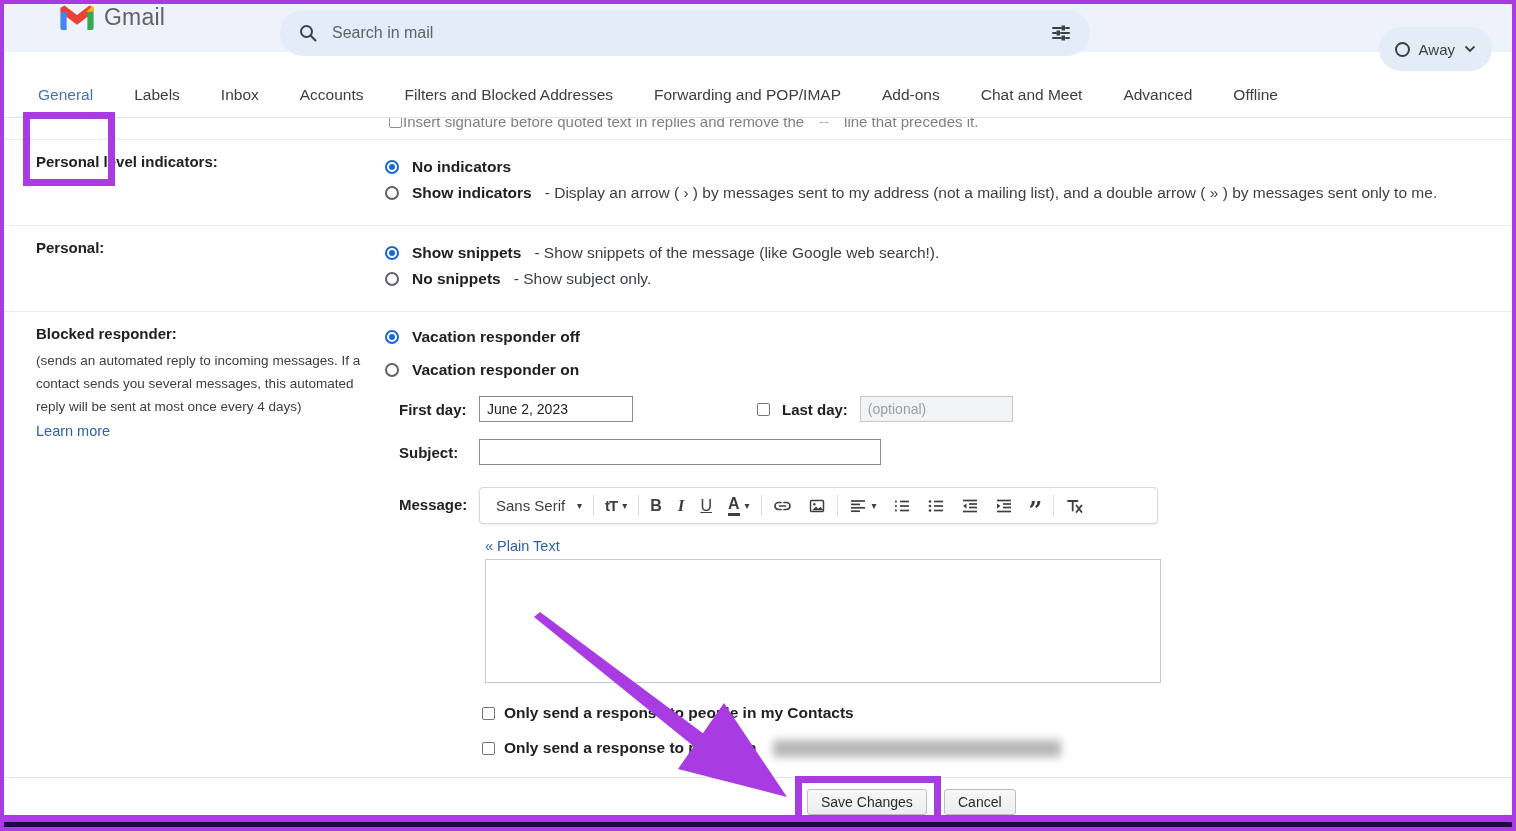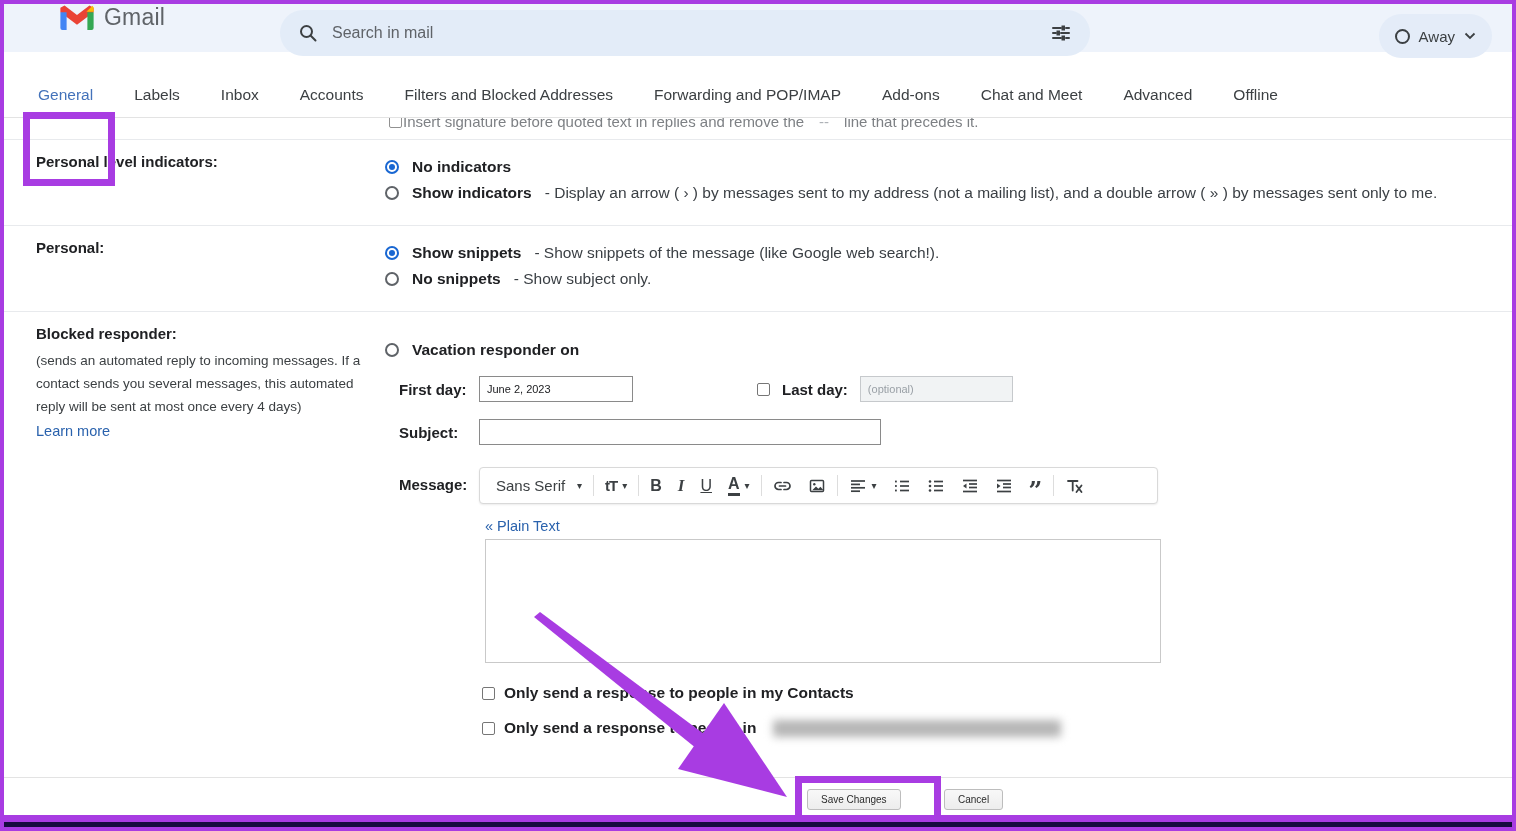--- a/index.html
+++ b/index.html
@@ -15,21 +15,21 @@
   .ann-box { position:absolute; border:7px solid #a83ce2; z-index:55; pointer-events:none; }
   #ann-general { left:19px; top:108px; width:92px; height:74px; }
   #ann-save { left:791px; top:772px; width:146px; height:51px; }
   #ann-arrow { position:absolute; left:0; top:0; z-index:54; pointer-events:none; }
   
   .header { position:absolute; left:0; top:0; right:0; height:48px; background:#eef3fb; display:flex; align-items:flex-start; z-index:5;padding-left:41px; }
   .logo { display:flex; align-items:center; gap:9px; margin-left:14px; cursor:pointer; }
   .logo-text { font-size:23px; color:#5f6368; letter-spacing:.2px; }
   .search-pill { position:absolute; left:276px; top:6px; width:810px; height:46px; background:#e3ecf8; border-radius:24px; display:flex; align-items:center; padding:0 18px; }
   .search-ph { font-size:16px; color:#5f6368; margin-left:14px; flex:1; }
-  .status-pill { position:absolute; right:20px; top:10px; height:44px; padding:0 16px; border-radius:22px; background:#e4ecf8; display:flex; align-items:center; gap:9px; cursor:pointer; }
+  .status-pill { position:absolute; right:20px; top:23px; height:44px; padding:0 16px; border-radius:22px; background:#e4ecf8; display:flex; align-items:center; gap:9px; cursor:pointer; }
   .status-label { font-size:15px; color:#3c4043; }
   .status-circle { width:15px; height:15px; border:2px solid #3c4043; border-radius:50%; }
   
   .page-title { margin:22px 0 0 32px; font-size:27px; color:#202124; }
   .tabbar { display:flex; gap:37px; margin-top:16px; padding:0 0 0 32px; border-bottom:1px solid #e3e3e3; align-items:flex-end; }
   .tab { font-size:15.5px; color:#3c4043; padding:8px 2px 13px; cursor:pointer; white-space:nowrap; }
   .tab.active { color:#4372ba; border-bottom:3px solid #4372ba; padding-bottom:10px; }
   .clipped-row { height:21px; overflow:hidden; opacity:.8; }
   .clipped-inner { display:flex; align-items:center; gap:1px; margin-left:385px; transform:translateY(-5px); font-size:15px; color:#5d6166; white-space:nowrap; }
   .clipped-sep { color:#9aa0a6; padding:0 14px; }
@@ -43,21 +43,21 @@
   .opt-row { display:flex; align-items:center; gap:13px; margin:4px 0 8px; white-space:nowrap; }
   .radio { width:14px; height:14px; border-radius:50%; border:2px solid #5f6368; flex:none; position:relative; cursor:pointer; }
   .radio.sel { border-color:#1967d2; }
   .radio.sel::after { content:""; position:absolute; inset:2px; border-radius:50%; background:#1967d2; }
   .opt-title { font-size:15.5px; font-weight:bold; color:#202124; }
   .opt-desc { font-size:15.5px; color:#3a3f44; }
   .cbx { width:13px; height:13px; border:1px solid #767676; border-radius:2px; background:#fff; flex:none; cursor:pointer; }
   
   .field-row { display:flex; align-items:center; margin:17px 0 0 14px; }
   .field-label { font-size:15px; font-weight:bold; color:#202124; width:80px; flex:none; }
-  .txt-input { height:26px; border:1px solid #8a8a8a; background:#fff; font-size:11px; color:#202124; padding:0 7px; font-family:"Liberation Sans",sans-serif; }
+  .txt-input { height:26px; border:1px solid #8a8a8a; background:#fff; font-size:14px; color:#202124; padding:0 7px; font-family:"Liberation Sans",sans-serif; }
   .input-date { width:154px; }
   .input-optional { width:153px; background:#f1f3f4; border:1px solid #c6c9cc; color:#9aa0a6; }
   .input-optional::placeholder { color:#9aa0a6; }
   .input-subject { width:402px; }
   .lastday-group { display:flex; align-items:center; gap:12px; margin-left:124px; }
   
   .msg-row { display:flex; align-items:flex-start; margin:22px 0 0 14px; }
   .toolbar { display:flex; align-items:center; height:37px; background:#fff; border:1px solid #d9d9d9; border-radius:4px; box-shadow:0 1px 2px rgba(0,0,0,.08); padding:0 8px; width:679px; }
   .tb-item { display:flex; align-items:center; gap:5px; padding:0 8px; color:#3c4043; cursor:pointer; height:100%; }
   .tb-sep { width:1px; height:21px; background:#ddd; margin:0 3px; flex:none; }
@@ -69,21 +69,21 @@
   .tb-a { font-size:16px; font-weight:bold; border-bottom:3px solid #3c4043; line-height:1; padding-bottom:1px; }
   .tb-q { font-family:"DejaVu Serif",serif; font-size:24px; font-weight:bold; line-height:0; transform:translateY(5px); }
   .tb-tt { font-size:15px; font-weight:bold; letter-spacing:-1px; }
   .plain-text { font-size:14.5px; color:#2a62ad; margin:14px 0 0 6px; display:inline-block; cursor:pointer; }
   .msg-box { width:676px; height:124px; border:1px solid #c9c9c9; background:#fff; margin:4px 0 0 6px; }
   .vac-cbx-row { display:flex; align-items:center; gap:9px; margin:21px 0 0 97px; }
   .vac-cbx-label { font-size:15.5px; font-weight:bold; color:#202124; white-space:nowrap; }
   .redacted { display:inline-block; width:288px; height:17px; background:#b6b6b6; border-radius:2px; filter:blur(4px); margin-left:8px; vertical-align:middle; }
   
   .footer-row { border-top:1px solid #e3e3e3; position:absolute; left:0; right:0; top:773px; height:50px; }
-  .btn { position:absolute; top:11px; background:linear-gradient(#f8f8f8,#ededed); border:1px solid #bdbdbd; border-radius:3px; font-size:10px; color:#2b2b2b; padding:4px 13px; font-family:"Liberation Sans",sans-serif; cursor:pointer; }
+  .btn { position:absolute; top:11px; background:linear-gradient(#f8f8f8,#ededed); border:1px solid #bdbdbd; border-radius:3px; font-size:14px; color:#2b2b2b; padding:4px 13px; font-family:"Liberation Sans",sans-serif; cursor:pointer; }
   #btn-save { left:803px; }
   #btn-cancel { left:940px; }
   svg { display:block; }
 </style>
 </head>
 <body>
 
 <div class="header">
   <div class="logo">
     <svg width="36" height="27" viewBox="0 0 34 26">
@@ -184,20 +184,24 @@
     </div>
   </div>
 
   <div class="setting-row" style="padding-bottom:0;">
     <div class="row-label-col">
       <div class="row-label">Blocked responder:</div>
       <div class="vac-desc">(sends an automated reply to incoming messages. If a contact sends you several messages, this automated reply will be sent at most once every 4 days)</div>
       <span class="learn-more">Learn more</span>
     </div>
     <div class="row-content">
+      <div class="opt-row" style="margin-top:2px;">
+        <span class="radio sel"></span>
+        <span class="opt-title">Vacation responder off</span>
+      </div>
       <div class="opt-row" style="margin-top:15px;">
         <span class="radio"></span>
         <span class="opt-title">Vacation responder on</span>
       </div>
 
       <div class="field-row">
         <span class="field-label">First day:</span>
         <input class="txt-input input-date" value="June 2, 2023" style="">
         <div class="lastday-group">
           <span class="cbx"></span>

